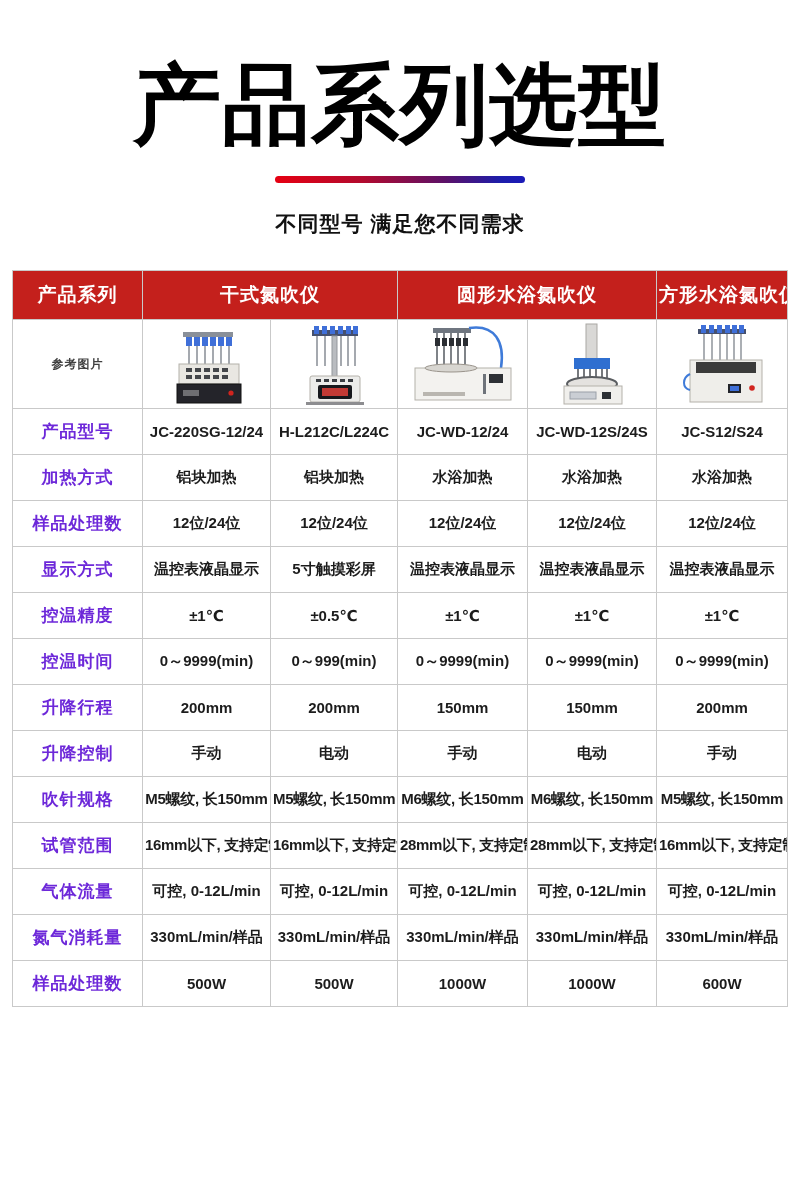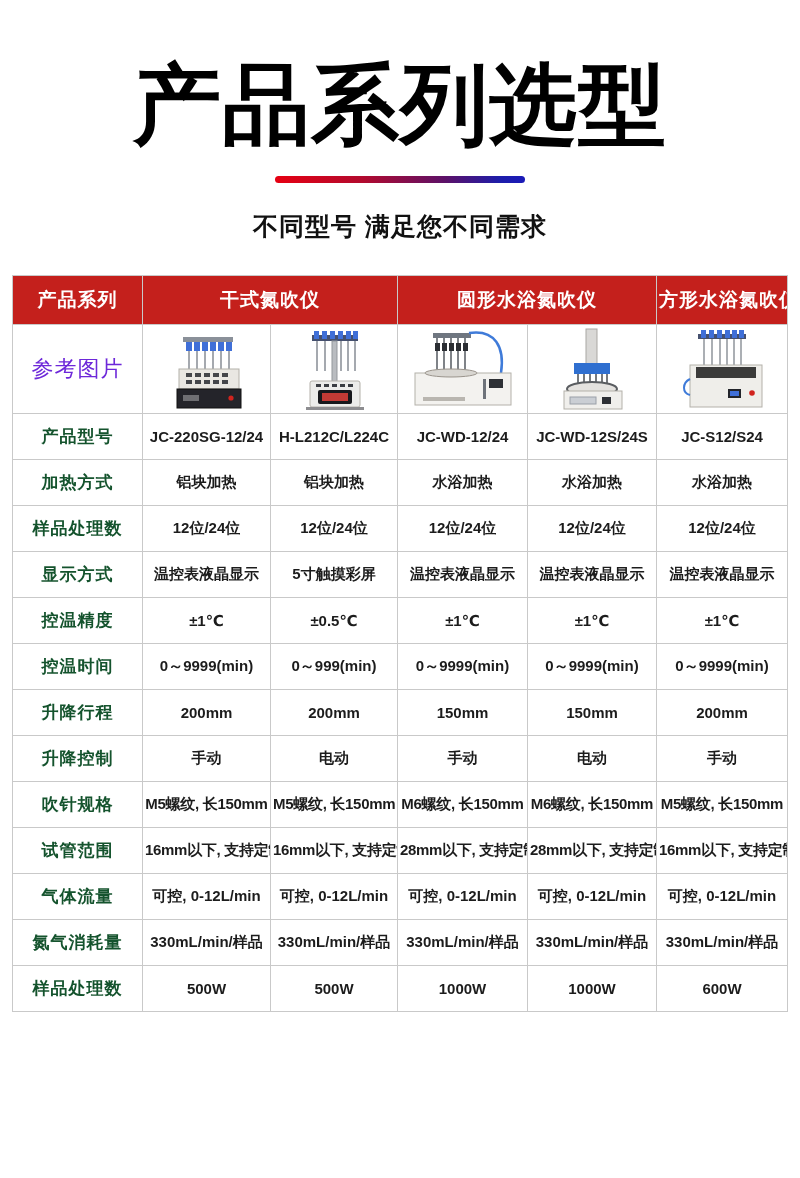--- a/index.html
+++ b/index.html
@@ -14,43 +14,43 @@
     margin:0;padding-top:50px;text-align:center;
     font-size:88px;line-height:1.25;font-weight:900;color:#000;
     letter-spacing:1px;
   }
   .gradient-bar{
     width:250px;height:7px;border-radius:4px;margin:16px auto 0;
     background:linear-gradient(90deg,#e60012 0%,#b20a2e 35%,#5c1168 68%,#1d1daa 90%,#1a1ab8 100%);
   }
   .subtitle{
     margin-top:27px;text-align:center;
-    font-size:25px;font-weight:600;color:#111;letter-spacing:1px;
+    font-size:21px;font-weight:600;color:#111;letter-spacing:1px;
   }
 
   table.spec{
     width:775px;margin:32px auto 8px;
     border-collapse:collapse;table-layout:fixed;
   }
   table.spec th, table.spec td{
     border:1px solid #c9c9c9;text-align:center;vertical-align:middle;
     padding:0 2px;overflow:hidden;white-space:nowrap;
   }
   thead th{
     background:#c4201c;color:#ffffff;
     font-size:19px;font-weight:bold;height:48px;
     border-color:#d8d8d8;border-bottom-color:#c9c9c9;
     letter-spacing:1px;
   }
   td.label{
-    color:#6d28d9;font-size:22px;font-weight:normal;letter-spacing:1px;
+    color:#404040;font-size:12px;font-weight:bold;letter-spacing:1px;
   }
   tr.img-row td{height:88px;background:#fff;}
   tbody tr.spec-row td{height:45px;font-size:15px;font-weight:bold;color:#1c1c1c;}
-  tbody tr.spec-row td.label{font-size:17px;color:#14532d;}
+  tbody tr.spec-row td.label{font-size:17px;color:#6d28d9;}
   tr.tight td{font-size:13px;letter-spacing:-0.3px;}
   tr.tight td.label{font-size:17px;letter-spacing:1px;}
   .product-svg{display:block;margin:0 auto;}
 </style>
 </head>
 <body>
 
 <div class="page">
 
   <h1 class="title">产品系列选型</h1>

